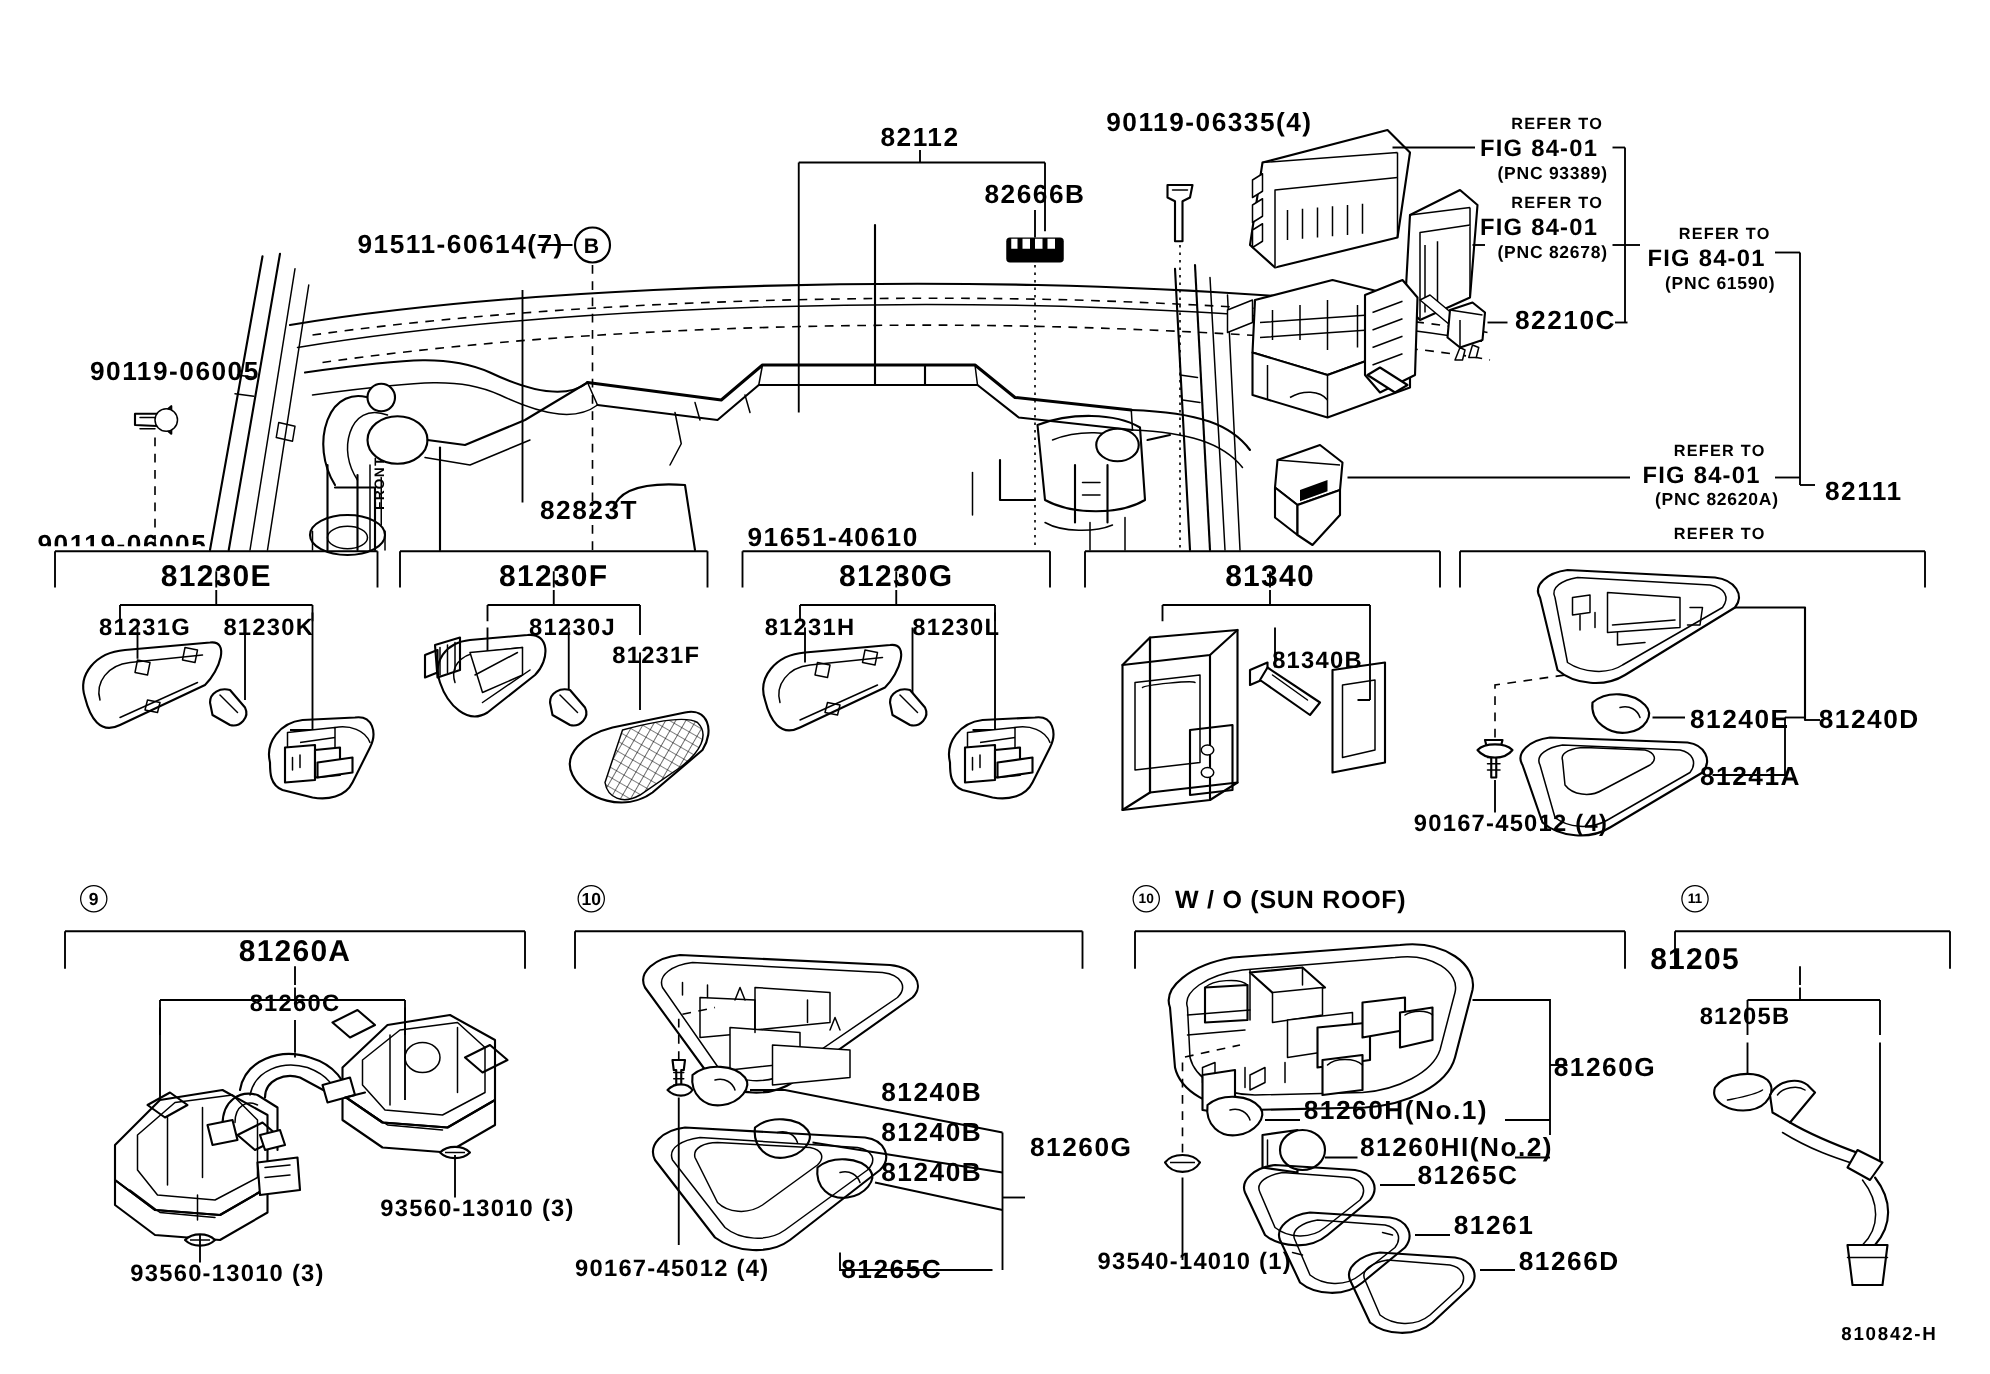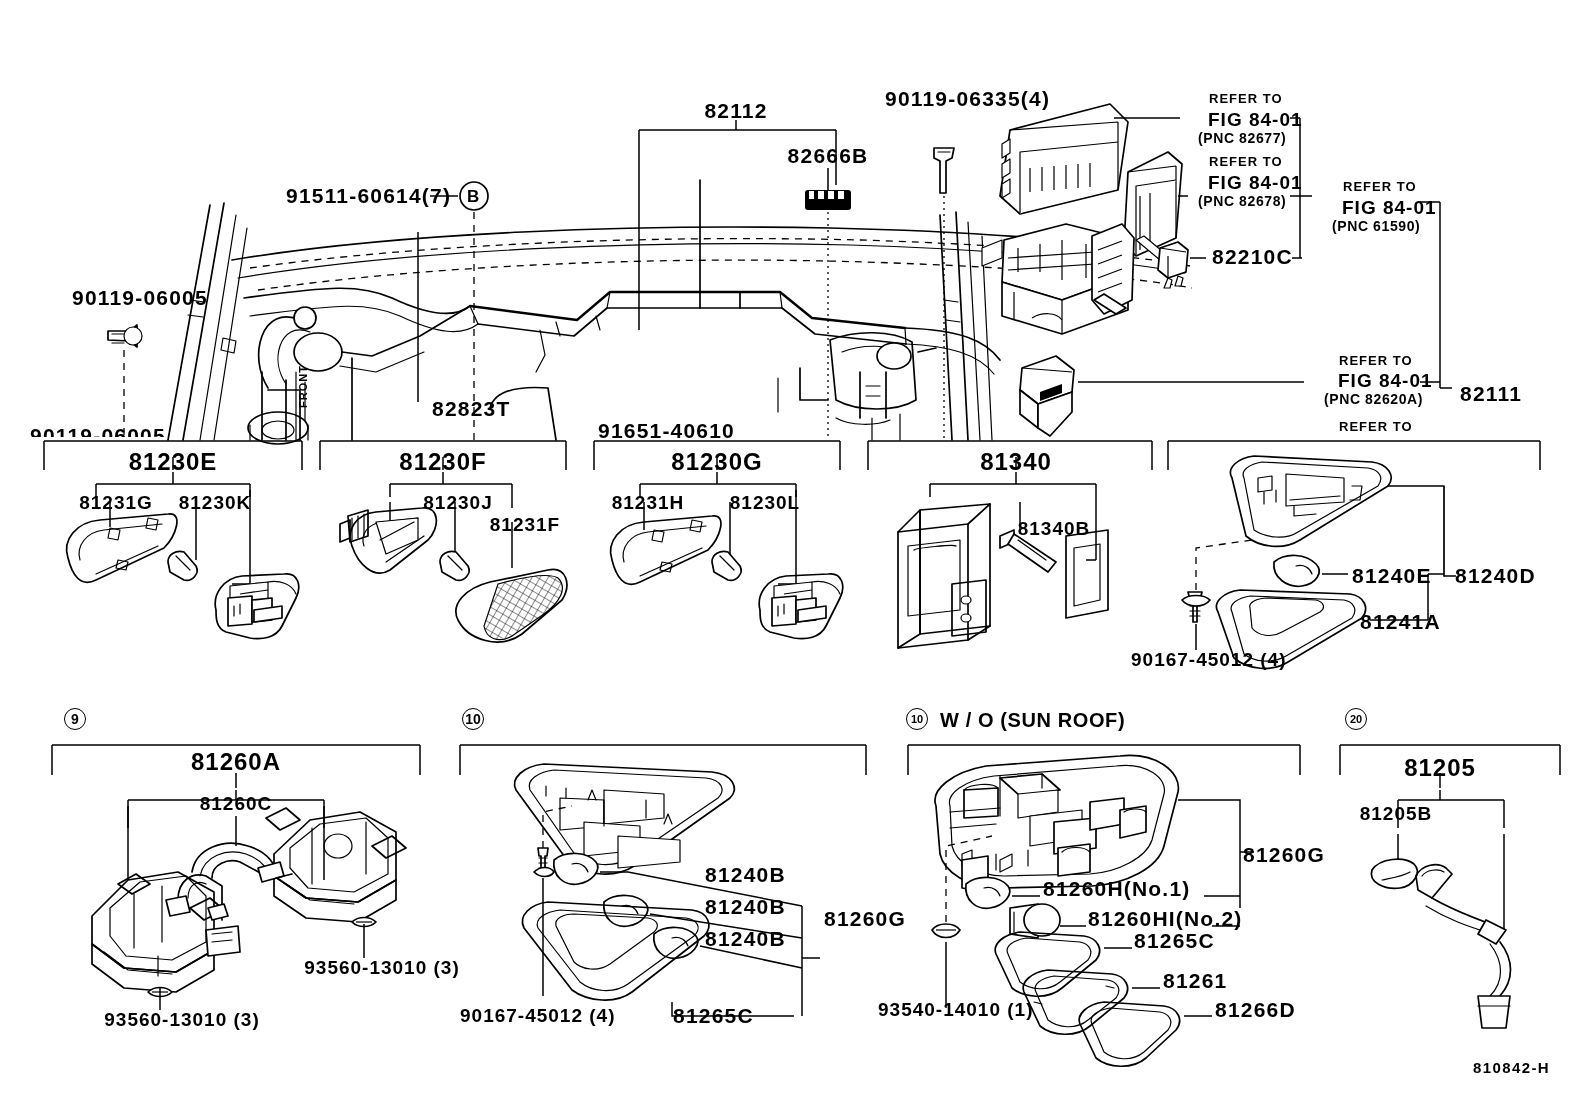--- a/index.html
+++ b/index.html
@@ -23,21 +23,21 @@
     color: #000;
     white-space: nowrap;
     letter-spacing: 0.4px;
     line-height: 1;
     font-weight: 700;
   }
   .lbl.pn   { font-size: 21px; letter-spacing: 1.2px; }
   .lbl.pn-s { font-size: 19px; letter-spacing: 1.0px; }
   .lbl.ref  { font-size: 13px; letter-spacing: 1.0px; font-weight: 600; margin-left: 21px; }
   .lbl.refpnc { font-size: 14px; letter-spacing: 0.6px; font-weight: 600; }
-  .lbl.refbig { font-size: 19px; letter-spacing: 1.0px; font-weight: 700; margin-left: 24px; }
+  .lbl.refbig { font-size: 19px; letter-spacing: 1.0px; font-weight: 700; }
   .lbl.grp  { font-size: 24px; letter-spacing: 1.0px; }
   .lbl.dwg  { font-size: 15px; letter-spacing: 1.4px; }
   .center { transform: translateX(-50%); }
   .circnum {
     position: absolute;
     width: 22px; height: 22px;
     border: 1.6px solid #000;
     border-radius: 50%;
     font-size: 14px;
     font-weight: 700;
@@ -608,21 +608,21 @@
 
   <div class="lbl pn" style="left:598px; top:420px; overflow:hidden; height:18px;">91651-40610</div>
 
   <div class="lbl pn" style="left:1212px; top:246px;">82210C</div>
 
   <div class="lbl pn" style="left:1460px; top:383px;">82111</div>
 
   <div>
     <div class="lbl ref" style="left:1188px; top:92px;">REFER TO</div>
     <div class="lbl refbig" style="left:1184px; top:110px;">FIG 84-01</div>
-    <div class="lbl refpnc" style="left:1198px; top:131px;">(PNC 82677)</div>
+    <div class="lbl refpnc" style="left:1198px; top:131px;">(PNC 93389)</div>
   </div>
 
   <div>
     <div class="lbl ref" style="left:1188px; top:155px;">REFER TO</div>
     <div class="lbl refbig" style="left:1184px; top:173px;">FIG 84-01</div>
     <div class="lbl refpnc" style="left:1198px; top:194px;">(PNC 82678)</div>
   </div>
 
   <div>
     <div class="lbl ref" style="left:1322px; top:180px;">REFER TO</div>
@@ -658,21 +658,21 @@
   <div class="lbl pn" style="left:1455px; top:565px;">81240D</div>
   <div class="lbl pn" style="left:1360px; top:611px;text-align:center;">81241A</div>
   <div class="lbl pn-s" style="left:1131px; top:650px;">90167-45012 (4)</div>
 
   <div class="circnum" style="left:64px; top:708px;">9</div>
   <div class="circnum" style="left:462px; top:708px;">10</div>
   <div class="circnum" style="left:906px; top:708px;">
       <span style="font-size:11px;">10</span>
     </div>
   <div class="circnum" style="left:1345px; top:708px;">
-      <span style="font-size:11px;">20</span>
+      <span style="font-size:11px;">11</span>
     </div>
 
   <div class="lbl" style="left:940px; top:710px; font-size:20px; letter-spacing:0.6px;">W / O (SUN ROOF)</div>
 
   <div class="lbl grp center" style="left:236px; top:750px;">81260A</div>
   <div class="lbl pn-s center" style="left:236px; top:794px;">81260C</div>
   <div class="lbl pn-s center" style="left:182px; top:1010px;">93560-13010 (3)</div>
   <div class="lbl pn-s center" style="left:382px; top:958px;">93560-13010 (3)</div>
 
   <div class="lbl pn" style="left:705px; top:864px;">81240B</div>
@@ -683,18 +683,18 @@
   <div class="lbl pn-s" style="left:460px; top:1006px;">90167-45012 (4)</div>
 
   <div class="lbl pn" style="left:1243px; top:844px;">81260G</div>
   <div class="lbl pn" style="left:1043px; top:878px;">81260H(No.1)</div>
   <div class="lbl pn" style="left:1088px; top:908px;">81260HI(No.2)</div>
   <div class="lbl pn" style="left:1134px; top:930px;">81265C</div>
   <div class="lbl pn" style="left:1163px; top:970px;">81261</div>
   <div class="lbl pn" style="left:1215px; top:999px;">81266D</div>
   <div class="lbl pn-s" style="left:878px; top:1000px;">93540-14010 (1)</div>
 
-  <div class="lbl grp center" style="left:1440px; top:756px;">81205</div>
+  <div class="lbl grp center" style="left:1356px; top:756px;">81205</div>
   <div class="lbl pn-s center" style="left:1396px; top:804px;">81205B</div>
 
   <div class="lbl dwg" style="left:1473px; top:1060px;">810842-H</div>
 
 </div>
 
 </body></html>

